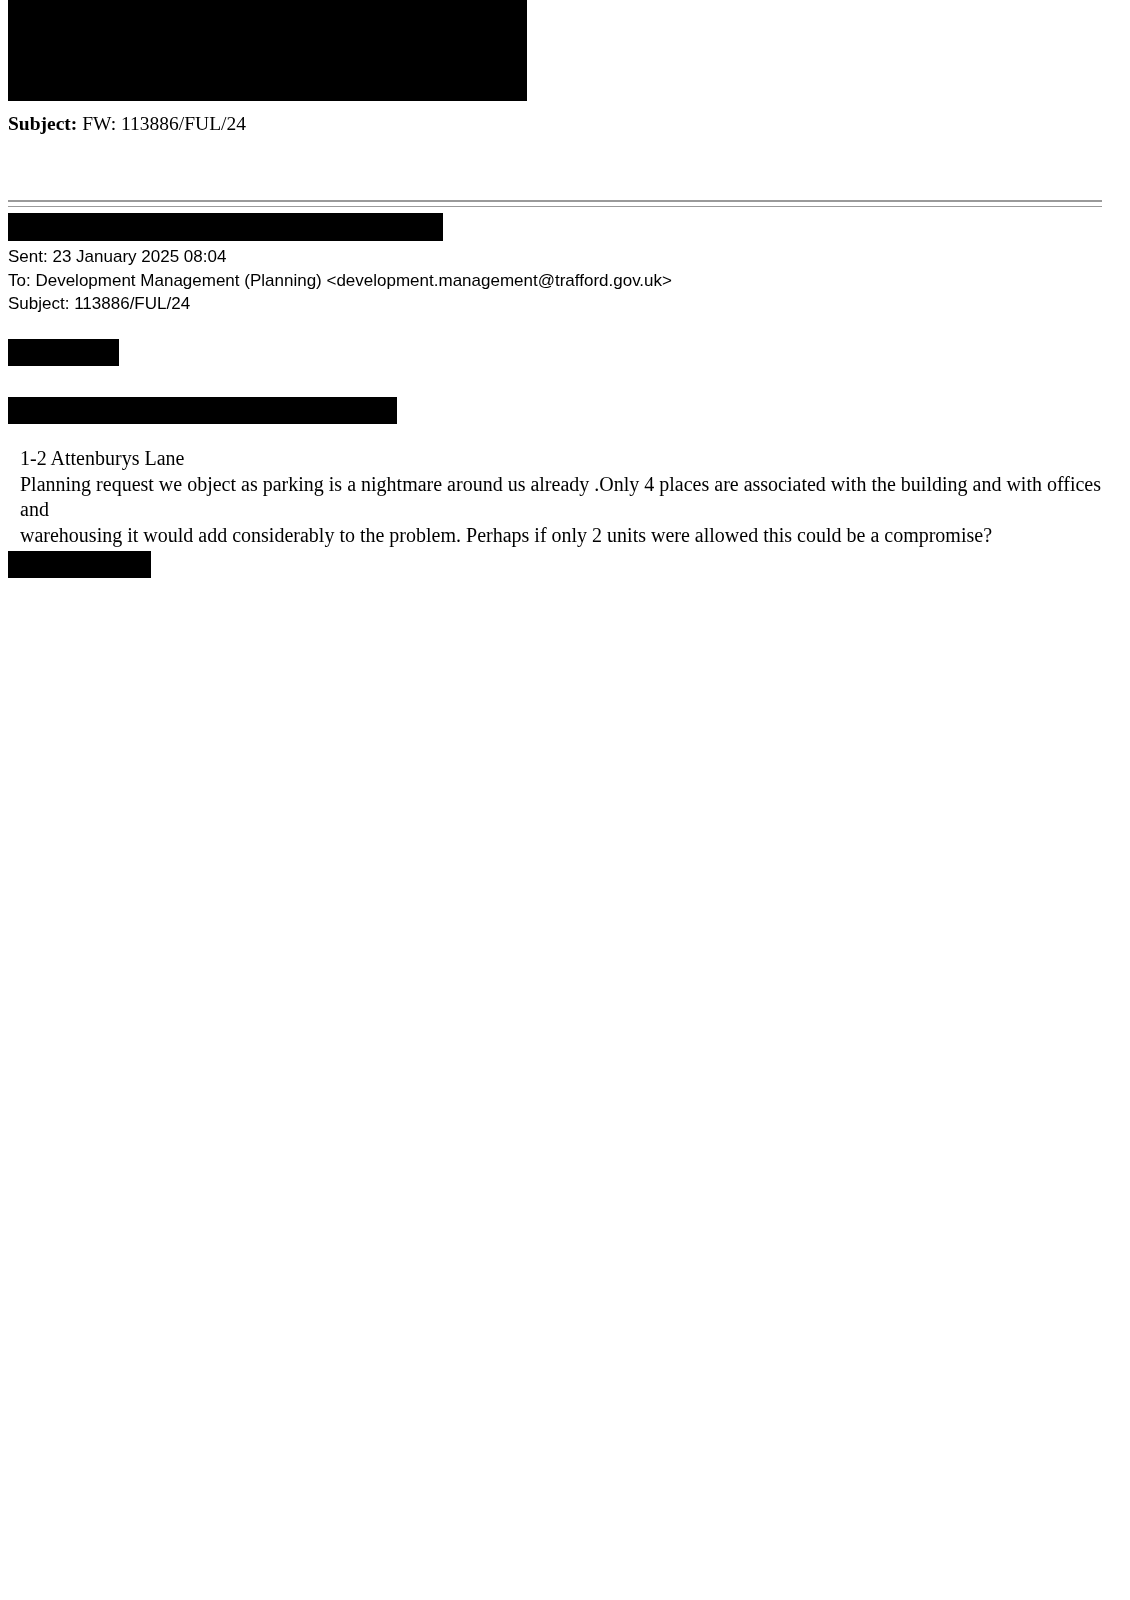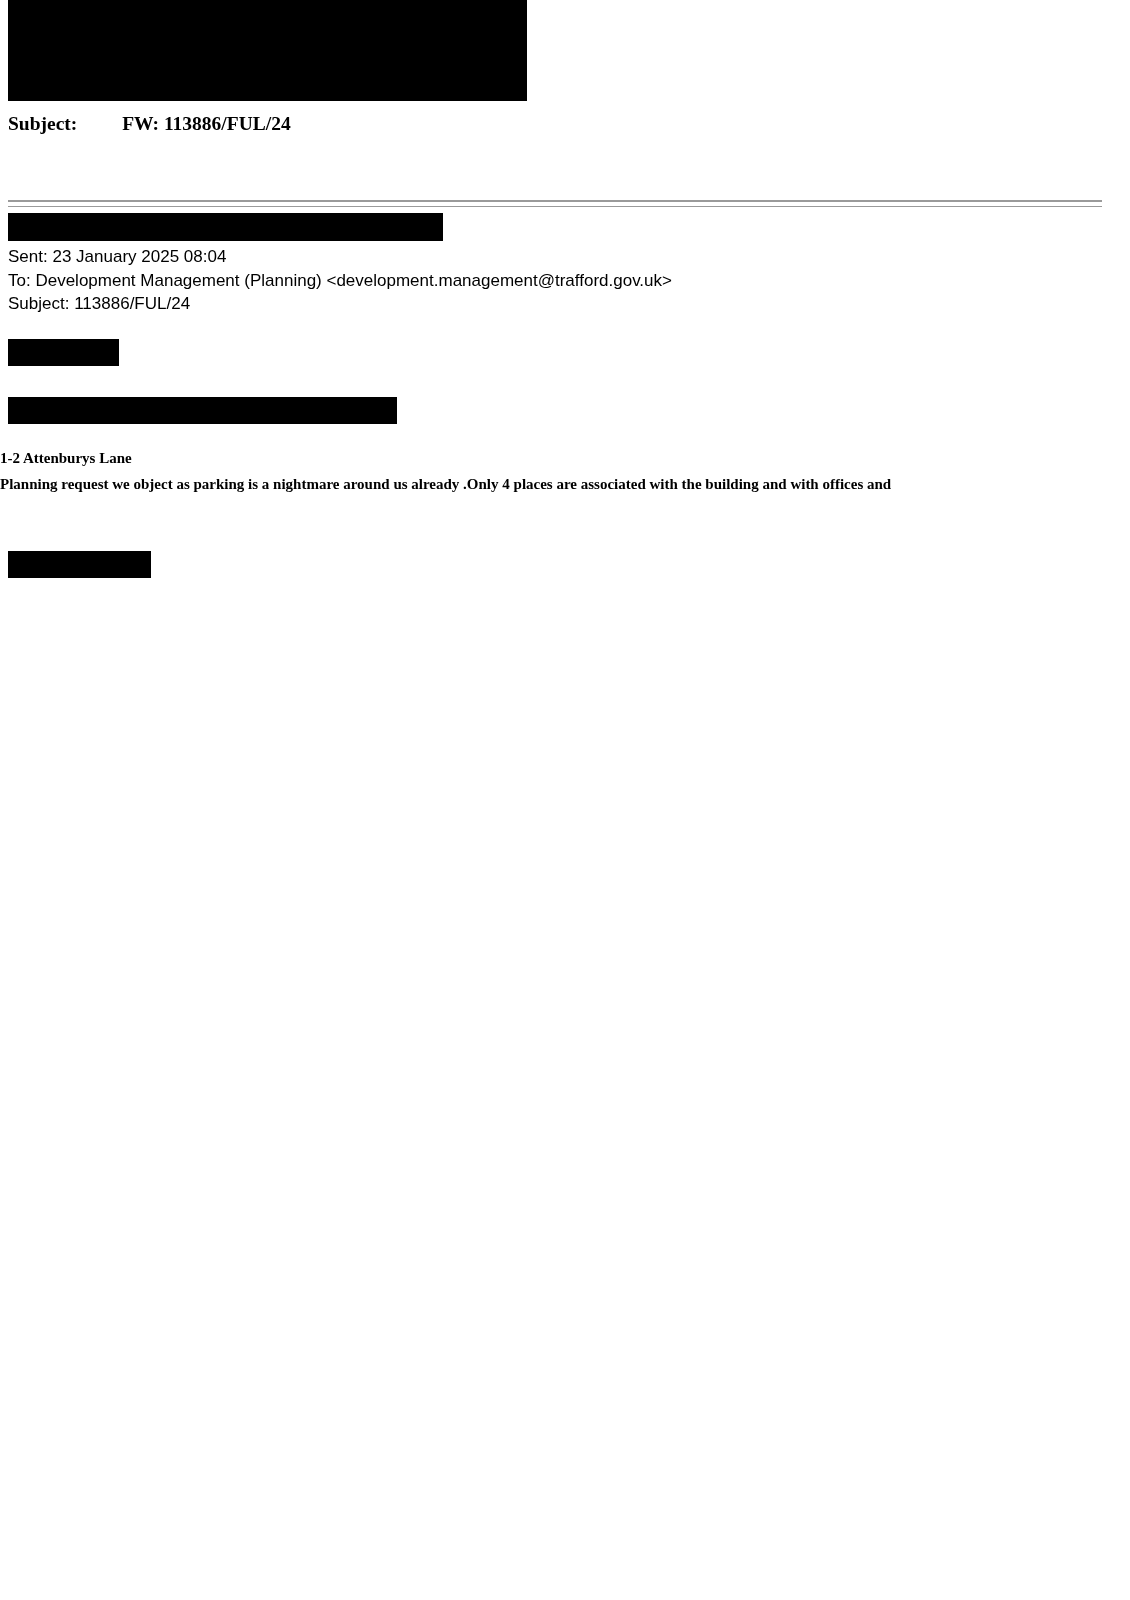--- a/index.html
+++ b/index.html
@@ -46,22 +46,21 @@
     font-size: 19.5px;
     line-height: 24px;
   }
   .doc-header .row {
     white-space: nowrap;
   }
   .doc-header .lbl {
     font-weight: bold;
   }
   .doc-header .val {
-    font-weight: bold;
-    margin-left: 40px;
+    font-weight: normal;
   }
 
   
   #divider-top {
     position: absolute;
     left: 8px;
     top: 200px;
     width: 1094px;
     height: 2px;
     background: #9a9a9a;
@@ -124,27 +123,26 @@
     position: absolute;
     left: 8px;
     top: 397px;
     width: 389px;
     height: 27px;
   }
 
   
   .body-text {
     position: absolute;
-    left: 0;
+    left: 20px;
     top: 446px;
     width: 1090px;
     font-family: "Liberation Serif", serif;
-    font-size: 15px;
+    font-size: 20px;
     line-height: 25.5px;
-    font-weight: bold;
   }
   .body-text p {
     margin: 0;
   }
 
   #redaction-signature {
     position: absolute;
     left: 8px;
     top: 551px;
     width: 143px;
@@ -186,17 +184,18 @@
   </div>
 
   <div class="redaction" id="redaction-name"></div>
 
 
   <div class="redaction" id="redaction-contact"></div>
 
   <div class="body-text">
     <p>1-2 Attenburys Lane</p>
     <p>Planning request we object as parking is a nightmare around us already .Only 4 places are  associated with the building and with offices and</p>
+    <p>warehousing it would add considerably to the problem. Perhaps if only 2 units were allowed this could be a compromise?</p>
   </div>
 
   <div class="redaction" id="redaction-signature"></div>
 
 </div>
 
 </body></html>

